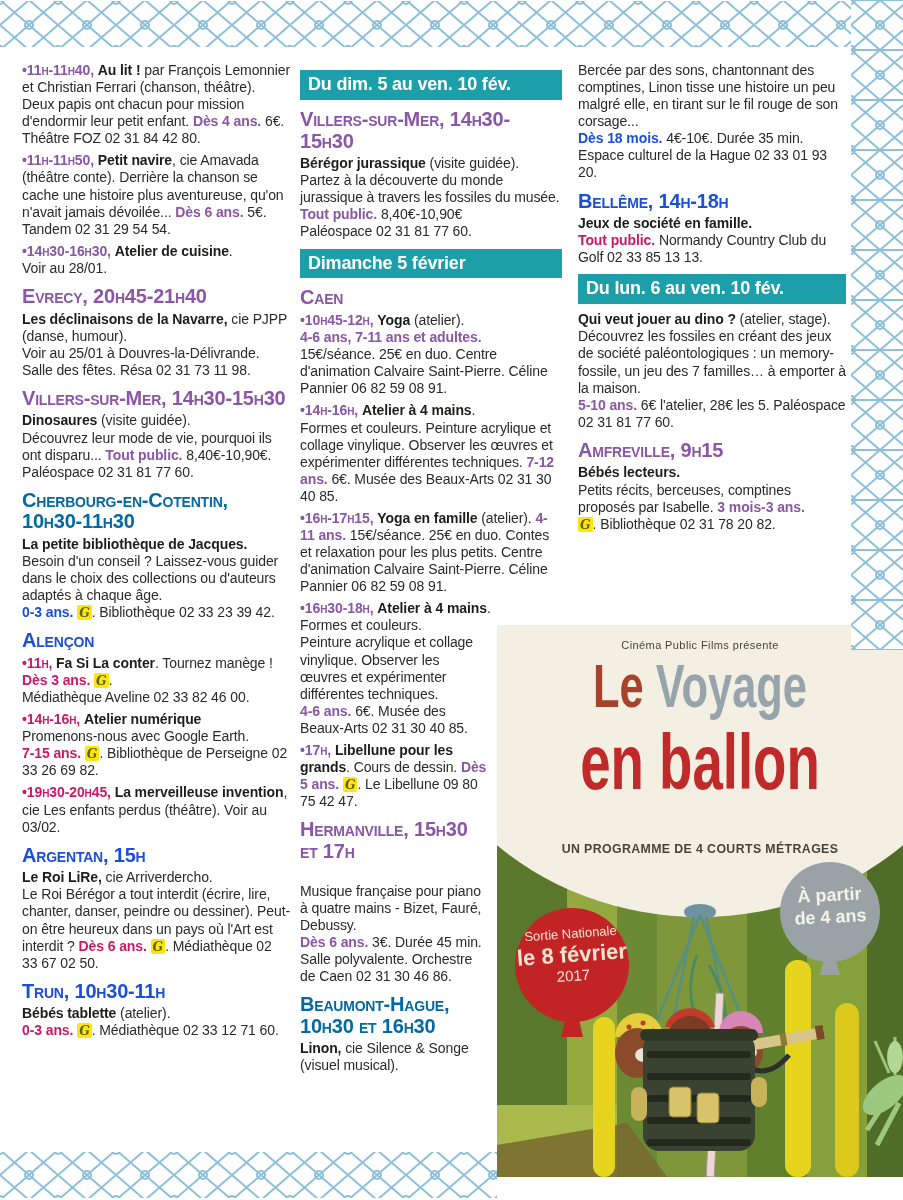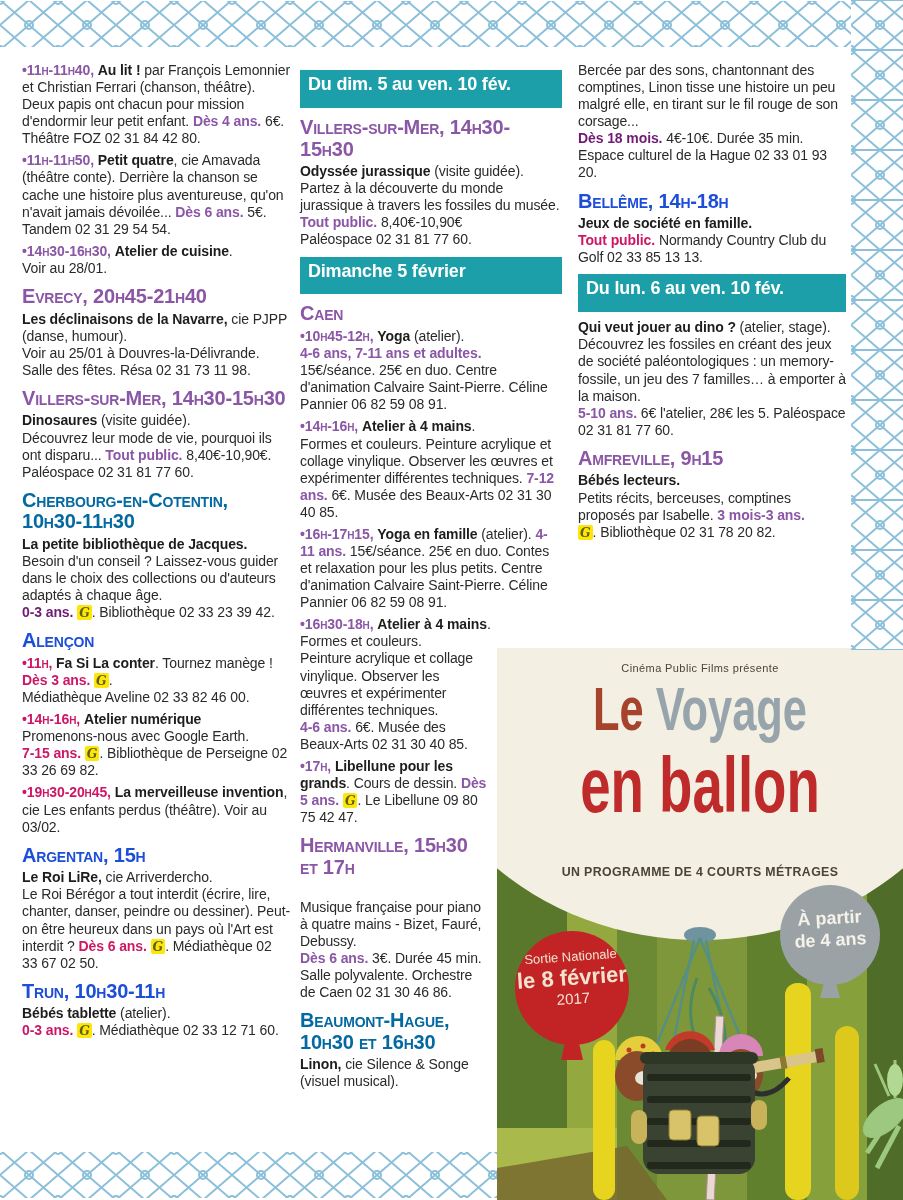--- a/index.html
+++ b/index.html
@@ -14,31 +14,31 @@
   #col-left{left:22px;width:268px}
   #col-mid{left:300px;width:262px}
   #col-right{left:578px;width:268px}
   .spacer-a{float:right;width:0;height:588px}
   .spacer-b{float:right;clear:right;width:74px;height:490px}
   .entry{margin:0 0 5px;white-space:pre-wrap}
   .run-bold{font-weight:bold;color:#1d1d1b}
   .run-time{font-weight:bold;font-variant:small-caps}
   .run-age{font-weight:bold}
   .ac-purple .run-time,.ac-purple .run-age{color:#8a56a5}
-  .ac-green .run-time,.ac-green .run-age{color:#701a75}
+  .ac-green .run-time,.ac-green .run-age{color:#1d4ed8}
   .ac-pink .run-time,.ac-pink .run-age{color:#cd1766}
   .run-g{background:#ffe60a;color:#5f5f12;font-style:italic;font-weight:bold;
          font-family:"DejaVu Serif",serif;padding:0 2px;border-radius:2px;font-size:12.5px}
   .city-heading{font-variant:small-caps;font-weight:bold;font-size:20px;line-height:1.08;
          margin:9px 0 3px;letter-spacing:-0.2px}
   .c-purple{color:#8a56a5}.c-green{color:#0369a1}.c-pink{color:#1d4ed8}
   .date-bar{background:#1d9faa;color:#fff;font-weight:bold;font-size:18px;
-         padding:4px 0 12px 8px;margin:8px 0 7px;letter-spacing:-0.2px}
+         padding:4px 0 4px 8px;margin:8px 0 7px;letter-spacing:-0.2px}
   .date-bar:first-child{margin-top:0}
-  #poster{position:absolute;left:497px;top:648px;width:406px;height:552px;z-index:4;overflow:hidden}
+  #poster{position:absolute;left:497px;top:625px;width:406px;height:552px;z-index:4;overflow:hidden}
   #poster svg{position:absolute;left:0;top:0}
   .poster-text{position:absolute;z-index:2;text-align:center}
   #poster-presenter{left:0;top:14px;width:100%;font-size:11px;color:#4a4339;letter-spacing:.4px}
   #poster-title1{left:0;top:30px;width:100%;font-size:62px;font-weight:bold;line-height:1;
          transform:scaleX(.7);transform-origin:center}
   #poster-title1 .t-le{color:#a6432c}
   #poster-title1 .t-voyage{color:#98a4ac}
   #poster-title2{left:0;top:98px;width:100%;font-size:78px;font-weight:bold;line-height:1;
          color:#bf2b2b;transform:scaleX(.7);transform-origin:center}
   #poster-subtitle{left:0;top:216px;width:100%;font-size:13px;font-weight:bold;color:#4a4339;
@@ -75,21 +75,21 @@
   <rect width="52" height="650" fill="#fff"></rect>
   <rect width="52" height="650" fill="url(#asa)"></rect>
 </svg>
 <svg id="border-bottom" class="border-strip" width="497" height="50">
   <rect width="497" height="50" fill="#fff"></rect>
   <rect x="0" y="2" width="497" height="46" fill="url(#asa)"></rect>
 </svg>
 
 <div id="col-left" class="col">
     <p class="entry ac-purple"><span class="run-time">•11h-11h40, </span><span class="run-bold">Au lit !</span><span class="run-plain"> par François Lemonnier et Christian Ferrari (chanson, théâtre). Deux papis ont chacun pour mission d'endormir leur petit enfant. </span><span class="run-age">Dès 4 ans.</span><span class="run-plain"> 6€. Théâtre FOZ 02 31 84 42 80.</span></p>
-    <p class="entry ac-purple"><span class="run-time">•11h-11h50, </span><span class="run-bold">Petit quatre</span><span class="run-plain">, cie Amavada (théâtre conte). Derrière la chanson se cache une histoire plus aventureuse, qu'on n'avait jamais dévoilée... </span><span class="run-age">Dès 6 ans.</span><span class="run-plain"> 5€. Tandem 02 31 29 54 54.</span></p>
+    <p class="entry ac-purple"><span class="run-time">•11h-11h50, </span><span class="run-bold">Petit navire</span><span class="run-plain">, cie Amavada (théâtre conte). Derrière la chanson se cache une histoire plus aventureuse, qu'on n'avait jamais dévoilée... </span><span class="run-age">Dès 6 ans.</span><span class="run-plain"> 5€. Tandem 02 31 29 54 54.</span></p>
     <p class="entry ac-purple"><span class="run-time">•14h30-16h30, </span><span class="run-bold">Atelier de cuisine</span><span class="run-plain">.
 Voir au 28/01.</span></p>
     <h3 class="city-heading c-purple">Evrecy, 20h45-21h40</h3>
     <p class="entry ac-purple"><span class="run-bold">Les déclinaisons de la Navarre,</span><span class="run-plain"> cie PJPP (danse, humour).
 Voir au 25/01 à Douvres-la-Délivrande. Salle des fêtes. Résa 02 31 73 11 98.</span></p>
     <h3 class="city-heading c-purple">Villers-sur-Mer, 14h30-15h30</h3>
     <p class="entry ac-purple"><span class="run-bold">Dinosaures</span><span class="run-plain"> (visite guidée).
 Découvrez leur mode de vie, pourquoi ils ont disparu... </span><span class="run-age">Tout public.</span><span class="run-plain"> 8,40€-10,90€. Paléospace 02 31 81 77 60.</span></p>
     <h3 class="city-heading c-green">Cherbourg-en-Cotentin, 10h30-11h30</h3>
     <p class="entry ac-green"><span class="run-bold">La petite bibliothèque de Jacques.</span><span class="run-plain">
@@ -107,21 +107,21 @@
 Le Roi Bérégor a tout interdit (écrire, lire, chanter, danser, peindre ou dessiner). Peut-on être heureux dans un pays où l'Art est interdit ? </span><span class="run-age">Dès 6 ans.</span><span class="run-plain"> </span><span class="run-g">G</span><span class="run-plain">. Médiathèque 02 33 67 02 50.</span></p>
     <h3 class="city-heading c-pink">Trun, 10h30-11h</h3>
     <p class="entry ac-pink"><span class="run-bold">Bébés tablette</span><span class="run-plain"> (atelier).
 </span><span class="run-age">0-3 ans.</span><span class="run-plain"> </span><span class="run-g">G</span><span class="run-plain">. Médiathèque 02 33 12 71 60.</span></p>
   </div>
 <div id="col-mid" class="col">
   <div class="spacer-a"></div>
   <div class="spacer-b"></div>
 <div class="date-bar">Du dim. 5 au ven. 10 fév.</div>
     <h3 class="city-heading c-purple">Villers-sur-Mer, 14h30-15h30</h3>
-    <p class="entry ac-purple"><span class="run-bold">Odyssée jurassique</span><span class="run-plain"> (visite guidée). Partez à la découverte du monde jurassique à travers les fossiles du musée.
+    <p class="entry ac-purple"><span class="run-bold">Bérégor jurassique</span><span class="run-plain"> (visite guidée). Partez à la découverte du monde jurassique à travers les fossiles du musée.
 </span><span class="run-age">Tout public.</span><span class="run-plain"> 8,40€-10,90€
 Paléospace 02 31 81 77 60.</span></p>
     <div class="date-bar">Dimanche 5 février</div>
     <h3 class="city-heading c-purple">Caen</h3>
     <p class="entry ac-purple"><span class="run-time">•10h45-12h, </span><span class="run-bold">Yoga</span><span class="run-plain"> (atelier).
 </span><span class="run-age">4-6 ans, 7-11 ans et adultes.</span><span class="run-plain">
 15€/séance. 25€ en duo. Centre d'animation Calvaire Saint-Pierre. Céline Pannier 06 82 59 08 91.</span></p>
     <p class="entry ac-purple"><span class="run-time">•14h-16h, </span><span class="run-bold">Atelier à 4 mains</span><span class="run-plain">.
 Formes et couleurs. Peinture acrylique et collage vinylique. Observer les œuvres et expérimenter différentes techniques. </span><span class="run-age">7-12 ans.</span><span class="run-plain"> 6€. Musée des Beaux-Arts 02 31 30 40 85.</span></p>
     <p class="entry ac-purple"><span class="run-time">•16h-17h15, </span><span class="run-bold">Yoga en famille</span><span class="run-plain"> (atelier). </span><span class="run-age">4-11 ans.</span><span class="run-plain"> 15€/séance. 25€ en duo. Contes et relaxation pour les plus petits. Centre d'animation Calvaire Saint-Pierre. Céline Pannier 06 82 59 08 91.</span></p>

